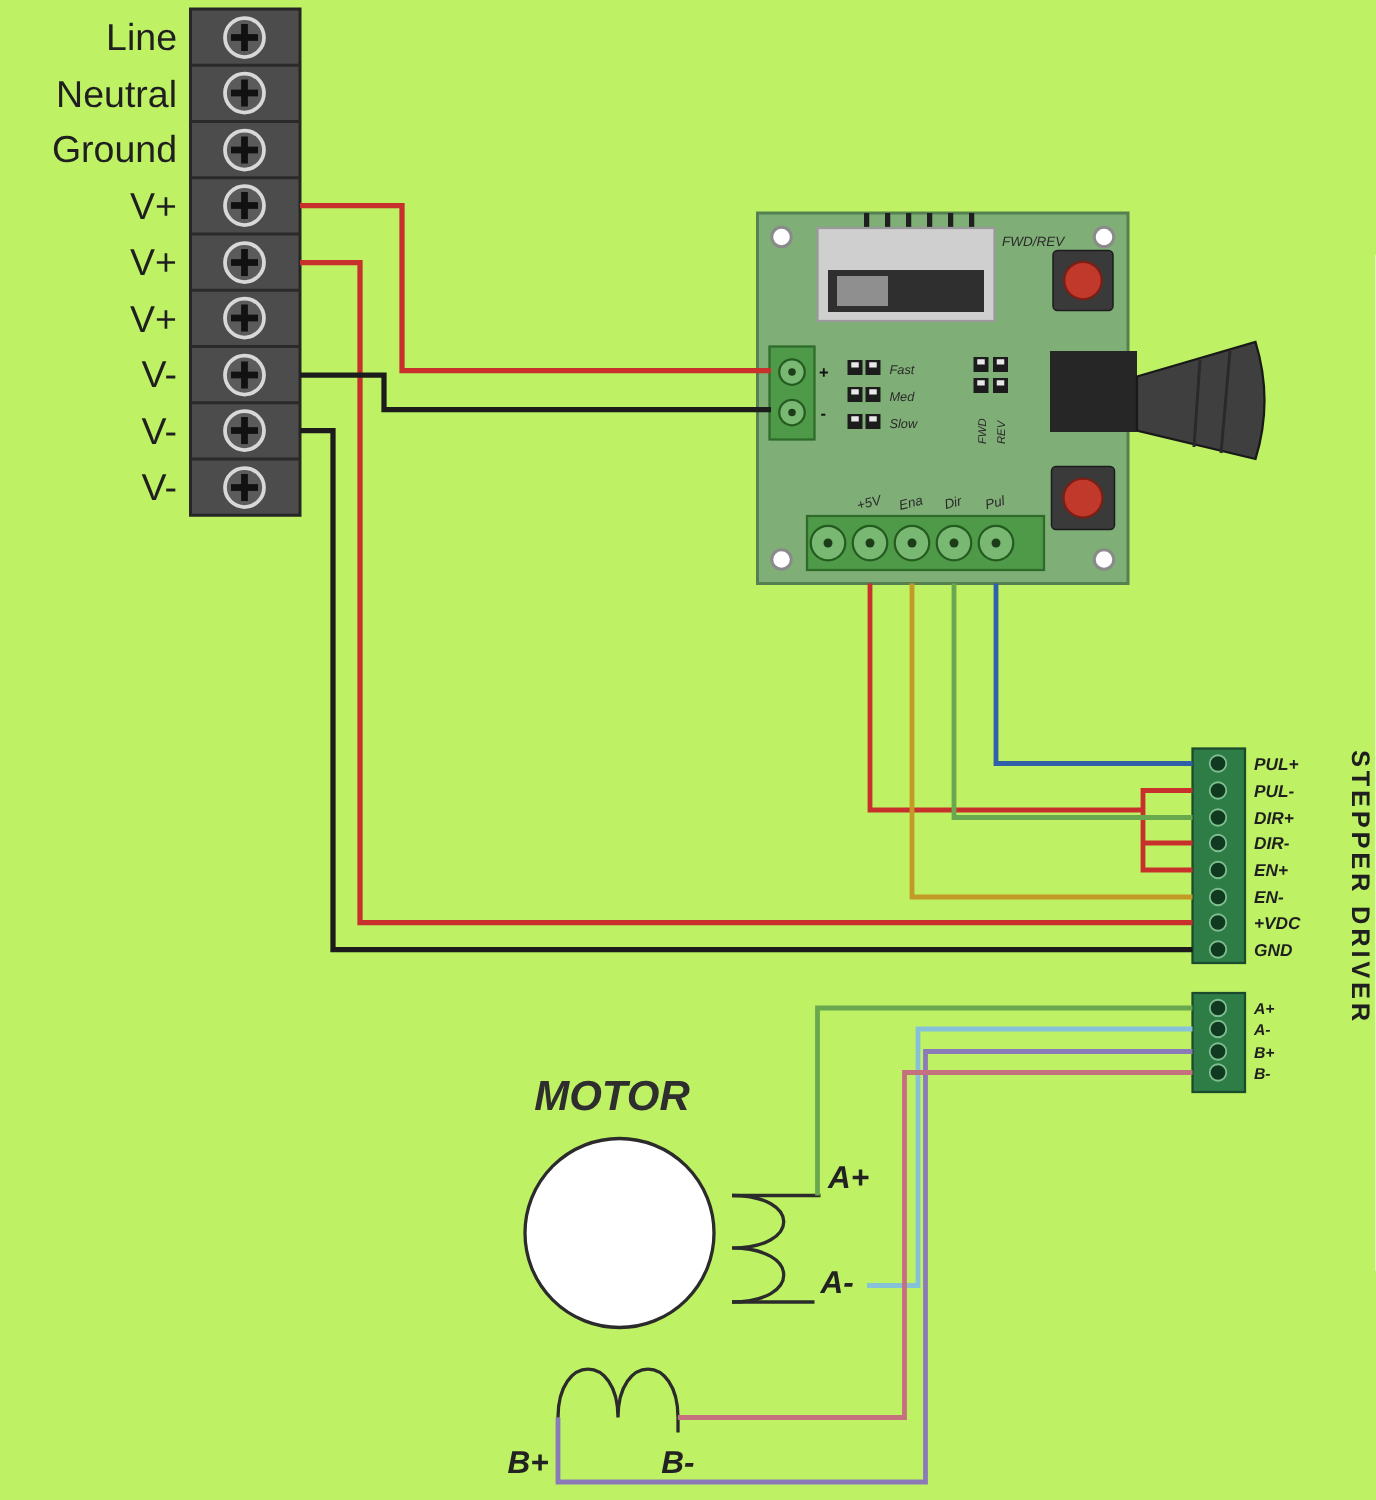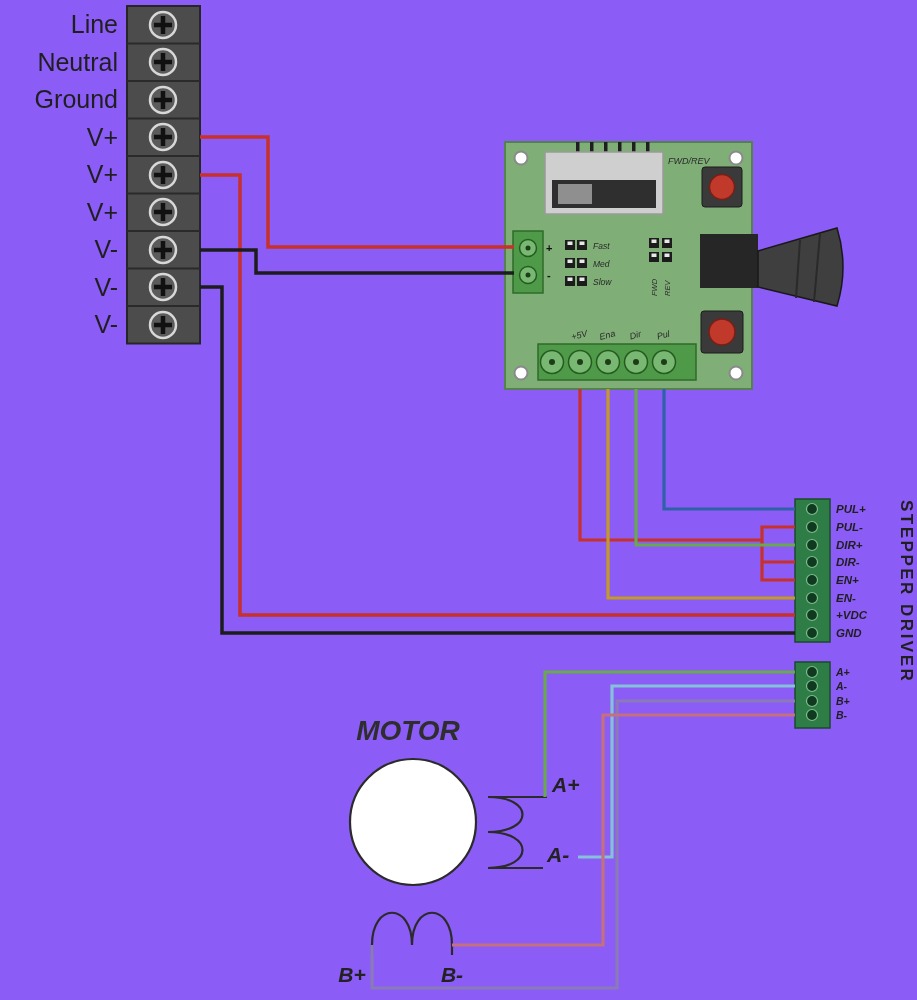--- a/index.html
+++ b/index.html
@@ -1,16 +1,16 @@
 <!DOCTYPE html>
 <html><head>
 <meta charset="utf-8">
 <style>
   html,body{margin:0;padding:0;background:#fff;}
-  .canvas{position:relative;width:917px;height:1000px;background:#8b5cf6;overflow:hidden;
+  .canvas{position:relative;width:917px;height:1000px;background:#bef264;overflow:hidden;
           font-family:"Liberation Sans",sans-serif;}
   svg{position:absolute;left:0;top:0;}
   .t-term  {font:25px "Liberation Sans",sans-serif; fill:#1f1f1f; text-anchor:end;}
   .t-micro {font:italic 7.5px "Liberation Sans",sans-serif; fill:#2a2a2a;}
   .t-small-i{font:italic 9px "Liberation Sans",sans-serif; fill:#2a2a2a;}
   .t-dip   {font:italic 8.5px "Liberation Sans",sans-serif; fill:#2a2a2a;}
   .t-pin   {font:italic 600 11.5px "Liberation Sans",sans-serif; fill:#1f1f1f;}
   .t-mpin  {font:italic 600 10.5px "Liberation Sans",sans-serif; fill:#1f1f1f;}
   .t-driver{font:600 17px "Liberation Sans",sans-serif; fill:#1f1f1f; letter-spacing:2.5px;}
   .t-motor {font:italic 700 28px "Liberation Sans",sans-serif; fill:#2e2e2e; text-anchor:middle;}

